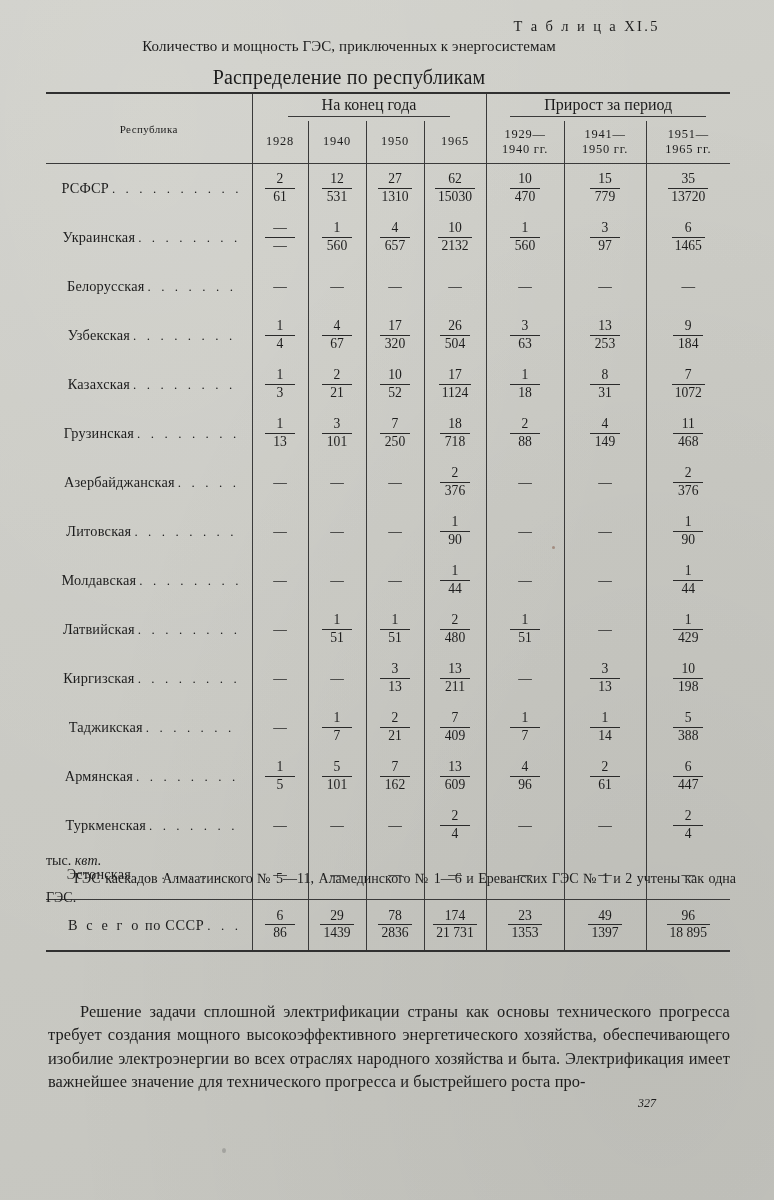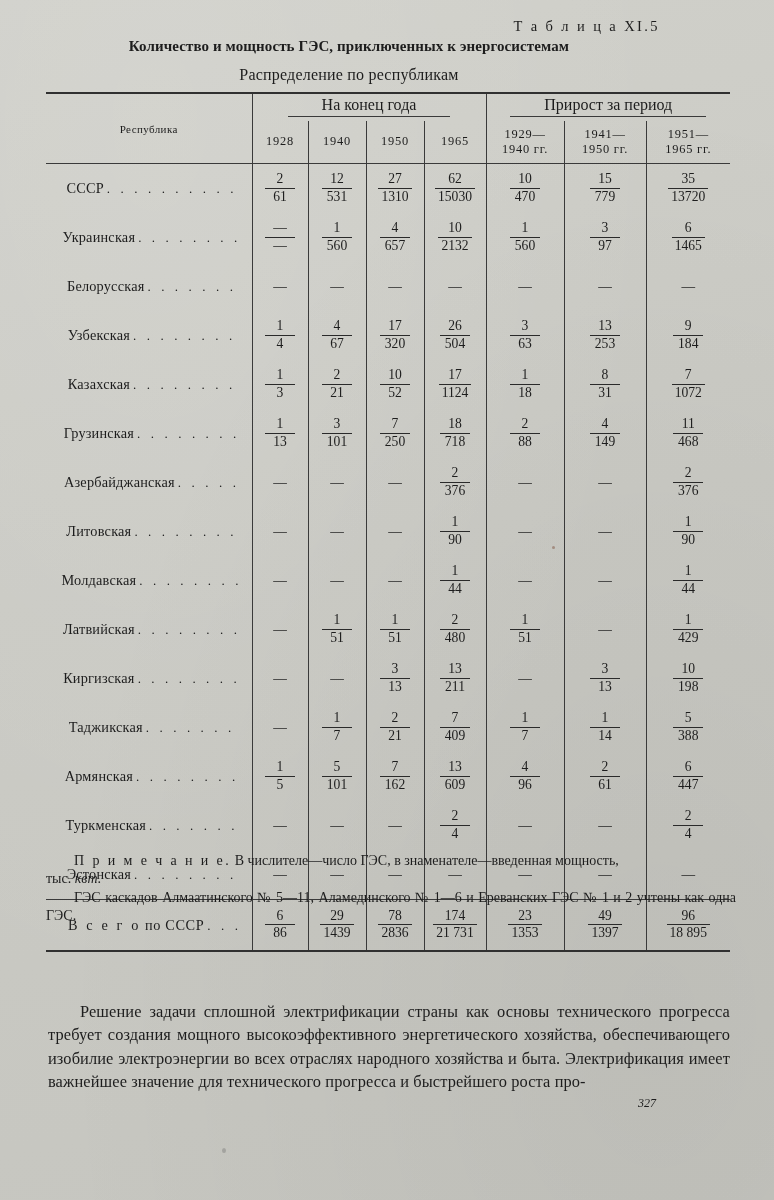--- a/index.html
+++ b/index.html
@@ -40,25 +40,25 @@
     letter-spacing: 2.4px;
   }
   .title-block {
     position: absolute;
     left: 0; right: 0;
     top: 38px;
     text-align: center;
   }
   .title-main {
     font-size: 15px;
-    font-weight: bold;
+    font-weight: normal;
     letter-spacing: 0.1px;
   }
   .title-sub {
-    font-size: 16px;
+    font-size: 20px;
     margin-top: 11px;
     letter-spacing: 0.2px;
   }
 
   
   .tbl-wrap {
     position: absolute;
     left: 46px;
     top: 92px;
     width: 684px;
@@ -261,21 +261,21 @@
             <div>1950 гг.</div>
           </td>
           <td class="hdr-year vline">
             <div>1951—</div>
             <div>1965 гг.</div>
           </td>
         </tr>
       </thead>
       <tbody id="tbody-main">
           <tr>
-            <td class="cell rep-name rule-thin"><span>СССР</span><span class="leader">. . . . . . . . . .</span></td>
+            <td class="cell rep-name rule-thin"><span>РСФСР</span><span class="leader">. . . . . . . . . .</span></td>
             <td class="cell vline rule-thin"><span class="frac"><span class="num">2</span><span class="den">61</span></span></td>
             <td class="cell vline rule-thin"><span class="frac"><span class="num">12</span><span class="den">531</span></span></td>
             <td class="cell vline rule-thin"><span class="frac"><span class="num">27</span><span class="den">1310</span></span></td>
             <td class="cell vline rule-thin"><span class="frac"><span class="num">62</span><span class="den">15030</span></span></td>
             <td class="cell vline rule-thin"><span class="frac"><span class="num">10</span><span class="den">470</span></span></td>
             <td class="cell vline rule-thin"><span class="frac"><span class="num">15</span><span class="den">779</span></span></td>
             <td class="cell vline rule-thin"><span class="frac"><span class="num">35</span><span class="den">13720</span></span></td>
           </tr>
           <tr>
             <td class="cell rep-name"><span>Украинская</span><span class="leader">. . . . . . . .</span></td>
@@ -427,21 +427,20 @@
             <td class="cell vline rule-thin rule-bot"><span class="frac"><span class="num">174</span><span class="den">21 731</span></span></td>
             <td class="cell vline rule-thin rule-bot"><span class="frac"><span class="num">23</span><span class="den">1353</span></span></td>
             <td class="cell vline rule-thin rule-bot"><span class="frac"><span class="num">49</span><span class="den">1397</span></span></td>
             <td class="cell vline rule-thin rule-bot"><span class="frac"><span class="num">96</span><span class="den">18 895</span></span></td>
           </tr>
         </tfoot>
     </table>
   </div>
 
   <div class="notes">
-    <p class="note-ind"><span class="spaced">П р и м е ч а н и е.</span><span> В числителе—число ГЭС, в знаменателе—введенная мощность,</span></p>
     <p><span>тыс. </span><span class="ital">квт</span><span>.</span></p>
     <p class="note-ind">ГЭС каскадов Алмаатинского № 5—11, Аламединского № 1—6 и Ереванских ГЭС № 1 и 2 учтены как одна ГЭС.</p>
   </div>
 
   <div class="body-par">Решение задачи сплошной электрификации страны как основы технического прогресса требует создания мощного высокоэффективного энергетического хозяйства, обеспечивающего изобилие электроэнергии во всех отраслях народного хозяйства и быта. Электрификация имеет важнейшее значение для технического прогресса и быстрейшего роста про-</div>
 
   <div class="page-num">327</div>
 
   <div class="speck" style="left:222px;top:1148px;width:4px;height:5px;"></div>
   <div class="speck" style="left:552px;top:546px;width:3px;height:3px;background:rgba(120,70,50,0.45);"></div>

